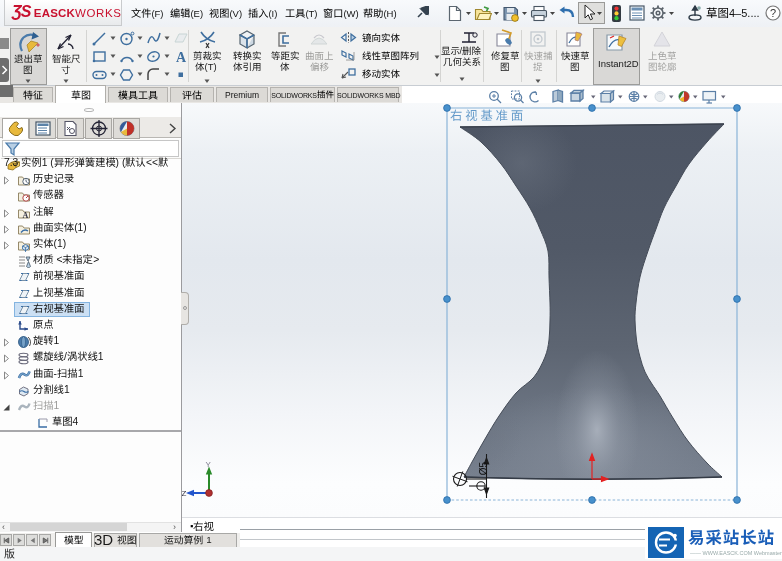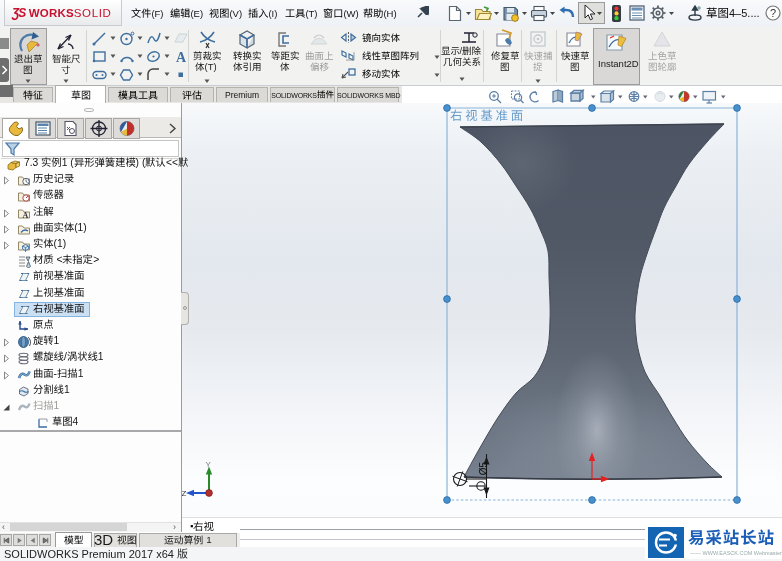--- a/index.html
+++ b/index.html
@@ -113,21 +113,21 @@
       <path id="g7b97" d="M252 457H764V398H252ZM252 350H764V290H252ZM252 562H764V505H252ZM576 845C548 768 497 695 436 647C453 640 482 624 497 613H296L353 634C346 653 331 680 315 704H487V766H223C234 786 244 806 253 826L183 845C151 767 96 689 35 638C52 628 82 608 96 596C127 625 158 663 185 704H237C257 674 277 637 287 613H177V239H311V174L310 152H56V90H286C258 48 198 6 72 -25C88 -39 109 -65 119 -81C279 -35 346 28 372 90H642V-78H719V90H948V152H719V239H842V613H742L796 638C786 657 768 681 748 704H940V766H620C631 786 640 807 648 828ZM642 152H386L387 172V239H642ZM505 613C532 638 559 669 583 704H663C690 675 718 639 731 613Z"></path>
       <path id="g7248" d="M105 820V422C105 271 96 91 30 -37C47 -47 72 -69 84 -83C143 20 164 151 171 283H309V-79H378V351H173L174 423V496H439V563H351V842H282V563H174V820ZM852 479C830 365 792 268 743 188C694 272 659 371 636 479ZM483 772V427C483 278 474 90 397 -43C415 -52 444 -72 457 -85C543 58 555 259 555 427V479H576C602 345 642 226 700 128C646 61 583 11 514 -21C530 -35 549 -64 559 -82C627 -47 689 2 742 65C789 3 845 -46 912 -82C923 -63 946 -36 963 -22C893 11 834 60 786 123C857 228 908 365 932 539L887 551L875 548H555V712C692 723 841 742 948 768L901 832C800 806 630 784 483 772Z"></path>
       <path id="b6613" d="M293 559H714V496H293ZM293 711H714V649H293ZM176 807V400H264C202 318 114 246 22 198C48 179 93 135 113 112C165 145 219 187 269 235H356C293 145 201 68 102 18C128 -1 172 -44 191 -68C304 2 417 109 492 235H578C532 130 461 37 376 -23C403 -40 450 -77 471 -97C563 -20 648 99 701 235H787C772 99 753 37 734 19C724 8 714 7 697 7C679 7 640 7 598 11C615 -17 627 -61 629 -90C679 -92 726 -92 754 -89C786 -86 812 -77 836 -51C868 -17 892 74 913 292C915 308 917 340 917 340H362C377 360 391 380 404 400H837V807Z"></path>
       <path id="b91c7" d="M775 692C744 613 686 511 640 447L740 402C788 464 849 558 898 644ZM128 600C168 543 206 466 218 416L328 463C313 515 271 588 229 643ZM813 846C627 812 332 788 71 780C83 751 98 699 101 666C365 674 674 696 908 737ZM54 382V264H346C261 175 140 94 21 48C50 22 91 -28 111 -60C227 -5 342 84 433 187V-86H561V193C653 89 770 -2 886 -57C907 -24 947 26 976 51C859 97 736 177 650 264H947V382H561V466H467L570 503C562 551 533 622 501 676L392 639C420 585 445 514 452 466H433V382Z"></path>
       <path id="b7ad9" d="M81 511C100 406 118 268 121 177L219 197C213 289 195 422 174 528ZM160 816C183 772 207 715 219 674H48V564H450V674H248L329 701C317 740 291 800 264 845ZM304 536C295 420 272 261 247 161C169 144 96 129 40 119L66 1C172 26 311 58 440 89L428 200L346 182C371 278 396 408 415 518ZM457 379V-88H574V-41H811V-84H934V379H735V552H968V666H735V850H612V379ZM574 70V267H811V70Z"></path>
       <path id="b957f" d="M752 832C670 742 529 660 394 612C424 589 470 539 492 513C622 573 776 672 874 778ZM51 473V353H223V98C223 55 196 33 174 22C191 -1 213 -51 220 -80C251 -61 299 -46 575 21C569 49 564 101 564 137L349 90V353H474C554 149 680 11 890 -57C908 -22 946 31 974 58C792 104 668 208 599 353H950V473H349V846H223V473Z"></path>
     </defs>
   </svg>
 <div class="ab" style="left:0;top:0;width:782px;height:27px;background:linear-gradient(#f8fafc,#eef1f5)"></div>
 <div class="ab" style="left:4px;top:0;width:118px;height:26px;background:linear-gradient(#ffffff,#e8eaec);border:1px solid #c9cbcd;border-top:none"></div>
-<div class="ab" style="left:12px;top:3px;color:#c8102e;font-family:'Liberation Sans';white-space:nowrap"><span style="font-style:italic;font-weight:bold;font-size:12px;letter-spacing:-1px">ƷS</span><span style="font-weight:bold;font-size:11.5px;letter-spacing:0.2px"> WORKS</span><span style="font-size:11.5px;letter-spacing:0.6px">SOLID</span></div>
+<div class="ab" style="left:12px;top:3px;color:#c8102e;font-family:'Liberation Sans';white-space:nowrap"><span style="font-style:italic;font-weight:bold;font-size:16px;letter-spacing:-1px">ƷS</span><span style="font-weight:bold;font-size:11.5px;letter-spacing:0.2px"> EASCK</span><span style="font-size:11.5px;letter-spacing:0.6px">WORKS</span></div>
 <div class="ab" style="left:131px;top:8px;white-space:nowrap"><svg style="display:inline-block;vertical-align:top;" width="20.4" height="11.0">
       <g fill="#000" transform="translate(0,8.98) scale(0.010200,-0.010200)">
         <use href="#g6587" x="0"></use>
         <use href="#g4ef6" x="1000"></use>
       </g>
     </svg><span style="vertical-align:top;font-size:9.5px;color:#111;line-height:11px">(F)</span></div>
 <div class="ab" style="left:170px;top:8px;white-space:nowrap"><svg style="display:inline-block;vertical-align:top;" width="20.4" height="11.0">
       <g fill="#000" transform="translate(0,8.98) scale(0.010200,-0.010200)">
         <use href="#g7f16" x="0"></use>
         <use href="#g8f91" x="1000"></use>
@@ -853,21 +853,21 @@
   </svg>
 <div class="ab" style="left:1px;top:139px;width:180px;height:20px;background:#fbfbfa;border-bottom:1px solid #d9d7d3"></div>
 <div class="ab" style="left:2px;top:140px;width:177px;height:17px;background:#fff;border:1px solid #c6c6c6"></div>
 <svg class="ab" style="left:4px;top:141px" width="18" height="16">
     <path d="M2 2 h13 l-5 6 v6 l-3 -2 v-4z" fill="#b8cfe4" stroke="#4a7bab" stroke-width="1.2"></path>
   </svg>
 <svg class="ab" style="left:6px;top:157px" width="14" height="14">
     <path d="M2 8 l3 -2.5 5 1 v4 l-3 2.5 -5 -1z" fill="#e8b93c" stroke="#8a6d1d" stroke-width="0.8"></path>
     <path d="M5 5.5 l5 1 3.5 -1.5 -4.5 -1z M10 6.5 v4 l3.5 -1.5 v-4z" fill="#f2cf6b" stroke="#8a6d1d" stroke-width="0.8"></path>
   </svg>
-<div class="ab" style="left:24px;top:157px;white-space:nowrap"><span style="font-size:10.3px;color:#141414;vertical-align:top;line-height:11.1px">7.3 </span><svg style="display:inline-block;vertical-align:top;" width="20.6" height="11.1">
+<div class="ab" style="left:4px;top:157px;white-space:nowrap"><span style="font-size:10.3px;color:#141414;vertical-align:top;line-height:11.1px">7.3 </span><svg style="display:inline-block;vertical-align:top;" width="20.6" height="11.1">
       <g fill="#141414" transform="translate(0,9.06) scale(0.010300,-0.010300)">
         <use href="#g5b9e" x="0"></use>
         <use href="#g4f8b" x="1000"></use>
       </g>
     </svg><span style="font-size:10.3px;color:#141414;vertical-align:top;line-height:11.1px">1 (</span><svg style="display:inline-block;vertical-align:top;" width="61.8" height="11.1">
       <g fill="#141414" transform="translate(0,9.06) scale(0.010300,-0.010300)">
         <use href="#g5f02" x="0"></use>
         <use href="#g5f62" x="1000"></use>
         <use href="#g5f39" x="2000"></use>
         <use href="#g7c27" x="3000"></use>
@@ -1151,21 +1151,21 @@
 <div class="ab" style="left:139px;top:533px;width:98px;height:14px;background:#e2e0dd;border:1px solid #a8a8a6;border-bottom:none"></div>
 <div class="ab" style="left:139px;top:535px;width:98px;text-align:center;white-space:nowrap"><svg style="display:inline-block;vertical-align:top;" width="39.2" height="10.6">
       <g fill="#1a1a1a" transform="translate(0,8.62) scale(0.009800,-0.009800)">
         <use href="#g8fd0" x="0"></use>
         <use href="#g52a8" x="1000"></use>
         <use href="#g7b97" x="2000"></use>
         <use href="#g4f8b" x="3000"></use>
       </g>
     </svg><span style="font-size:9.8px;color:#1a1a1a;vertical-align:top;line-height:10.6px"> 1</span></div>
 <div class="ab" style="left:0;top:547px;width:782px;height:14px;background:#f4f5f6"></div>
-<div class="ab" style="left:4px;top:548px;white-space:nowrap"><span style="font-size:11px;color:#222;vertical-align:top;line-height:12px">SOLIDWORKS Premium 2017 x64 </span><svg style="display:inline-block;vertical-align:top;" width="11.0" height="11.9">
+<div class="ab" style="left:4px;top:548px;white-space:nowrap"><svg style="display:inline-block;vertical-align:top;" width="11.0" height="11.9">
       <g fill="#222" transform="translate(0,9.68) scale(0.011000,-0.011000)">
         <use href="#g7248" x="0"></use>
       </g>
     </svg></div>
 <div class="ab" style="left:645px;top:526px;width:137px;height:33px;background:#fff"></div>
 <div class="ab" style="left:648px;top:527px;width:36px;height:31px;background:#1464b4"></div>
 <svg class="ab" style="left:648px;top:527px" width="36" height="31">
     <g fill="none" stroke="#fff" stroke-width="2.4">
 <circle cx="18" cy="15.5" r="10"></circle>
       <path d="M11 12.5 h11 M11 18.5 h8" stroke-width="2.2"></path>

